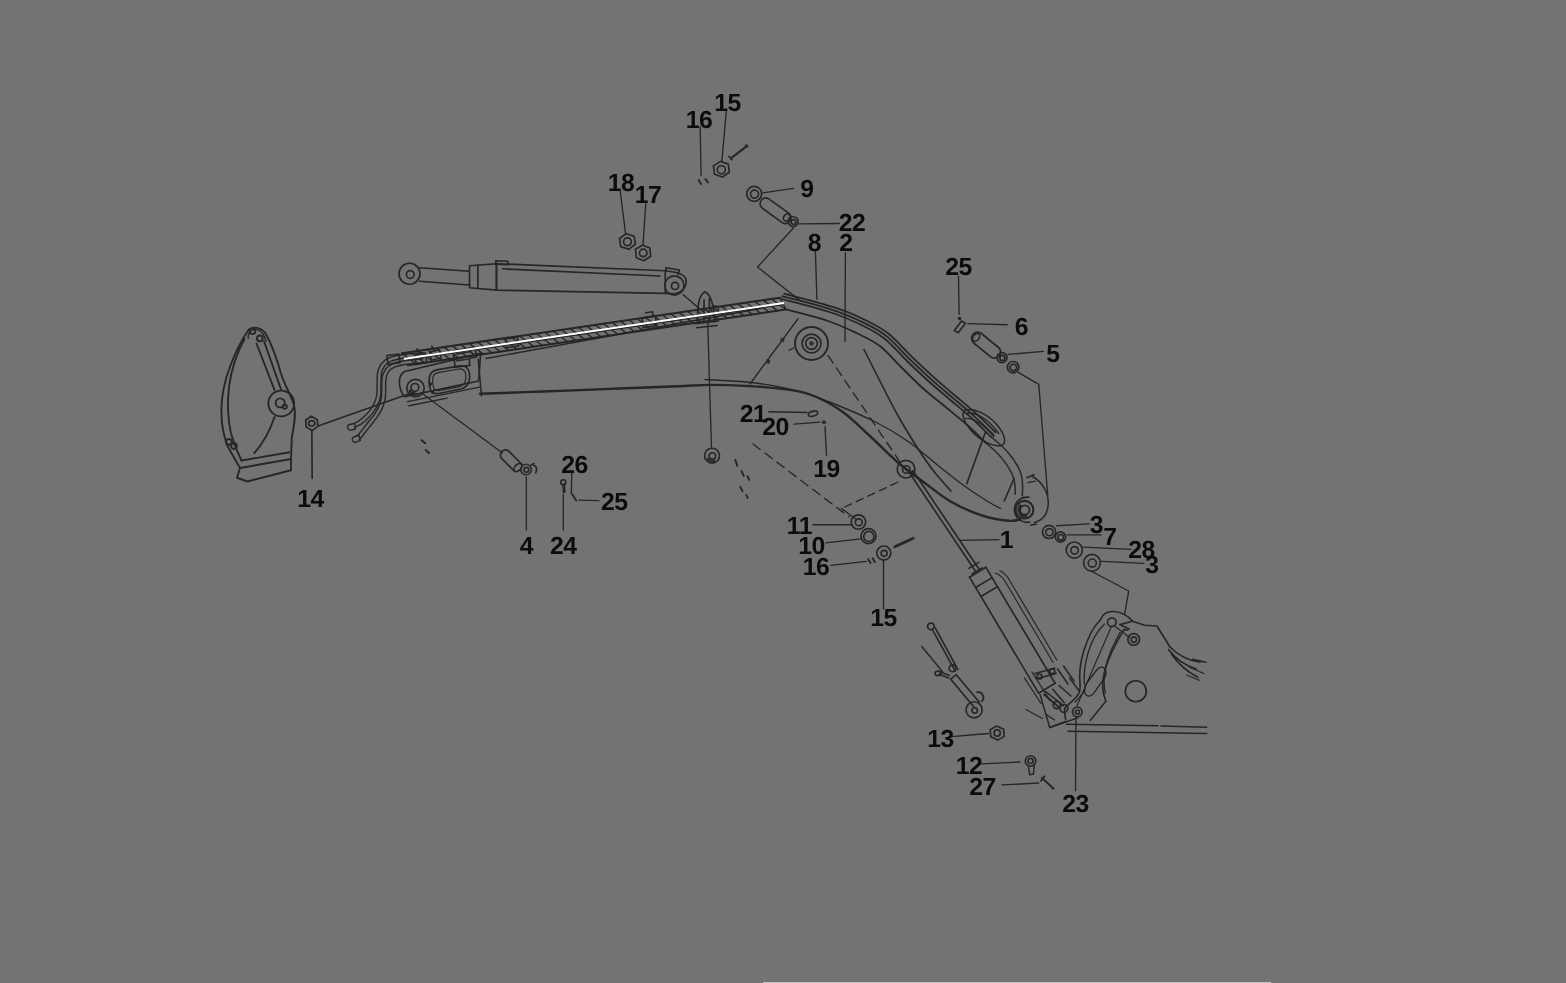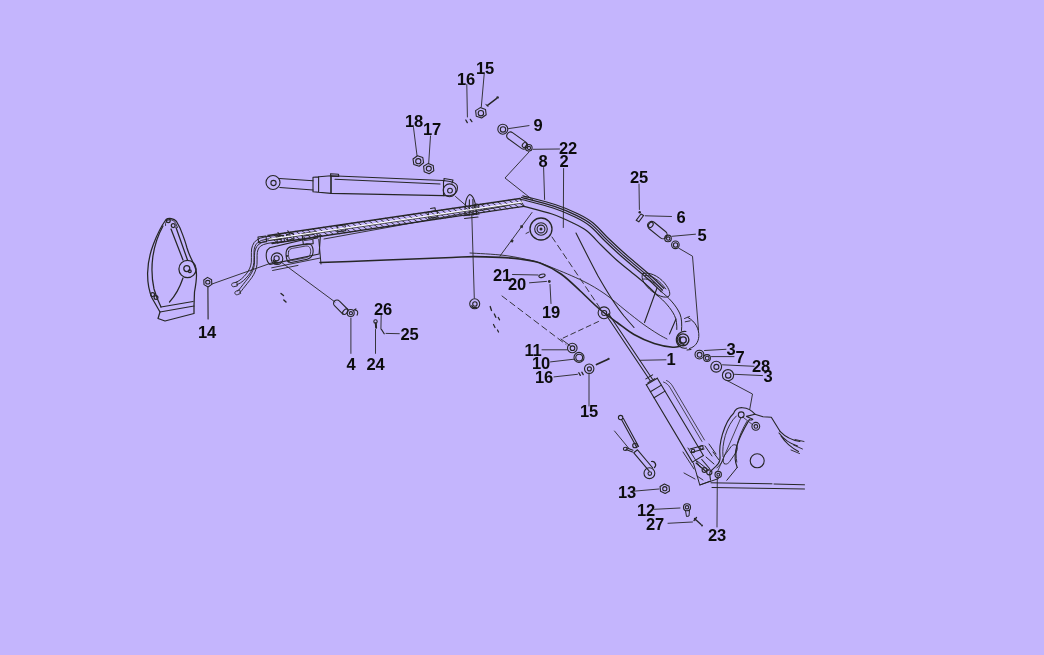--- a/index.html
+++ b/index.html
@@ -1,16 +1,16 @@
 <!DOCTYPE html>
 <html><head>
 <meta charset="utf-8">
 <style>
 html,body{margin:0;padding:0;background:#fdfdfd;}
-#page{position:relative;width:1044px;height:655px;background:#c4b5fd;overflow:hidden;}
+#page{position:relative;width:1044px;height:655px;background:#737373;overflow:hidden;}
 svg{position:absolute;top:0;left:0;}
 text{font-family:"Liberation Sans",sans-serif;font-weight:bold;font-size:16.5px;fill:#0c0c0c;letter-spacing:-0.3px;}
 </style>
 </head>
 <body>
 <div id="page">
 <svg width="1044" height="655" viewBox="0 0 1044 655" fill="none" stroke="#262626" stroke-width="1.1" stroke-linecap="round" stroke-linejoin="round">
 
 <g id="bracket14" stroke-width="1.25">
   <path d="M166,219.5 C169,217.5 174,218.5 176.5,221.5 L180,228 C182,233 185,240 187,248 C190,258 194,263 196,270 C197.5,276 196,284 194.5,292 L194,306 L160,312 L152,298 C149,291 147.5,281 147.6,273 C147.8,263 150,253 153.5,244 C156.5,236 160,228 166,219.5 Z"></path>

